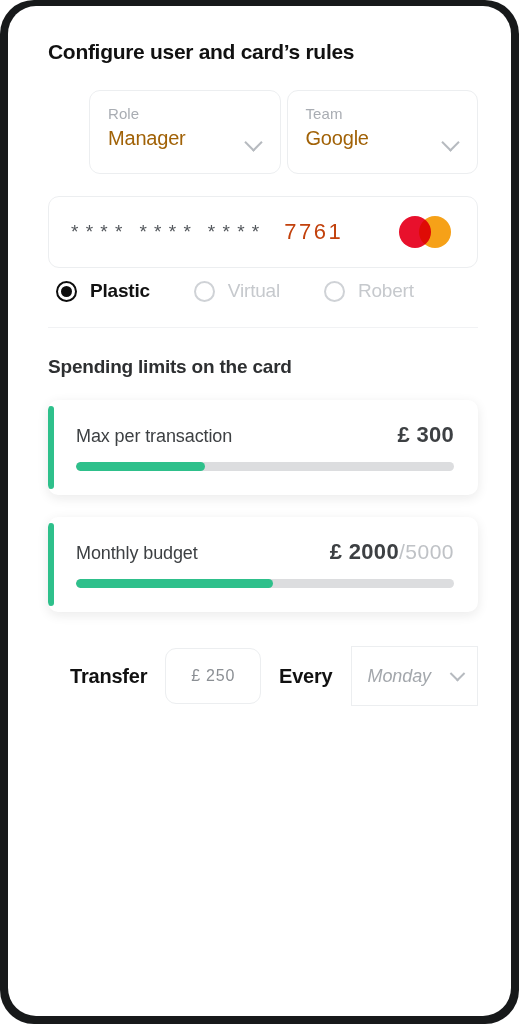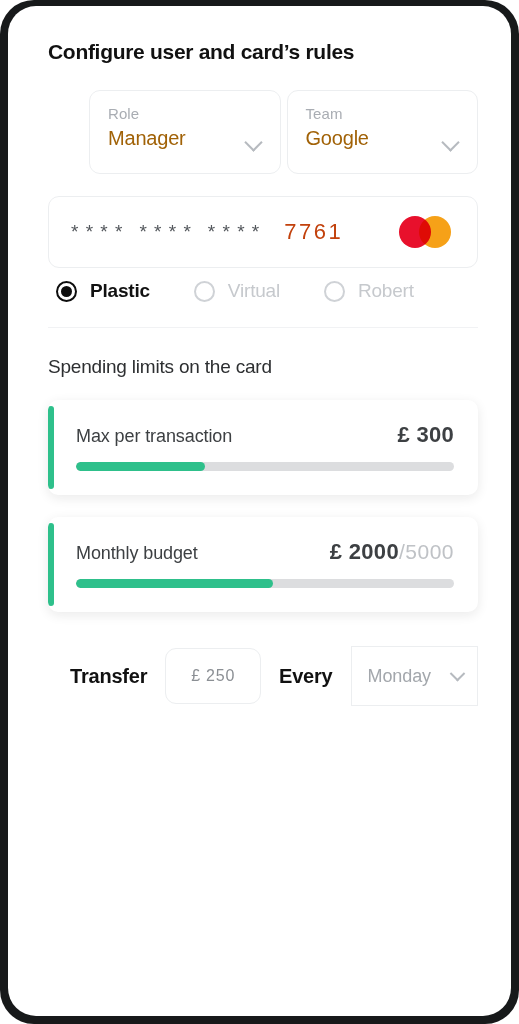--- a/index.html
+++ b/index.html
@@ -191,21 +191,21 @@
 
   .divider {
     height: 1px;
     background: #f1f2f4;
     margin: 25px 0 0 0;
   }
 
   
   .limits-title {
     font-size: 19px;
-    font-weight: normal;
+    font-weight: bold;
     color: #2d2f31;
     letter-spacing: -0.2px;
     margin-top: 28px;
   }
   .limit {
     position: relative;
     margin-top: 22px;
     background: #ffffff;
     border-radius: 10px;
     box-shadow: 0 3px 12px rgba(17,17,17,0.09);
@@ -319,20 +319,21 @@
     letter-spacing: 0.8px;
   }
   .day-box {
     width: 136px; height: 60px;
     border: 1px solid #eceef0;
     border-radius: 0;
     display: flex;
     align-items: center;
     padding: 0 14px 0 16px;
     justify-content: space-between;
+    font-style: italic;
   }
   .day-box .dv {
     font-size: 18px;
     color: #a3a7ac;
     letter-spacing: -0.1px;
   }
   .chev-sm {
     width: 11px; height: 11px;
     border-right: 2.3px solid #b6babf;
     border-bottom: 2.3px solid #b6babf;

